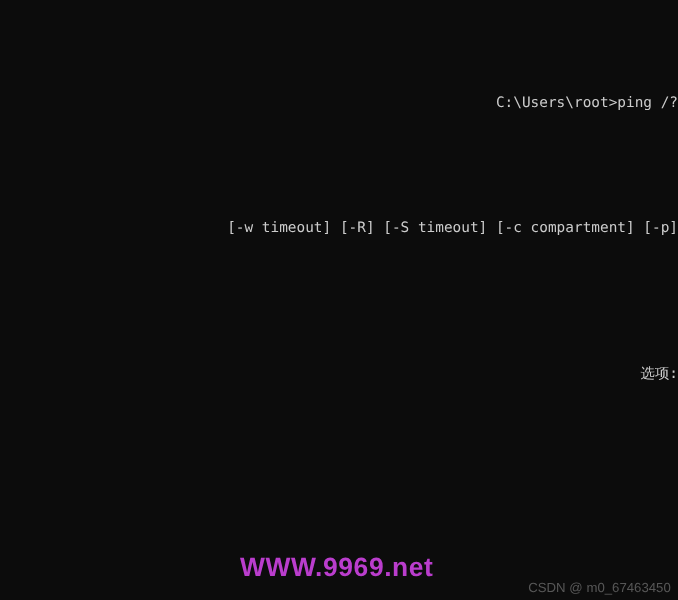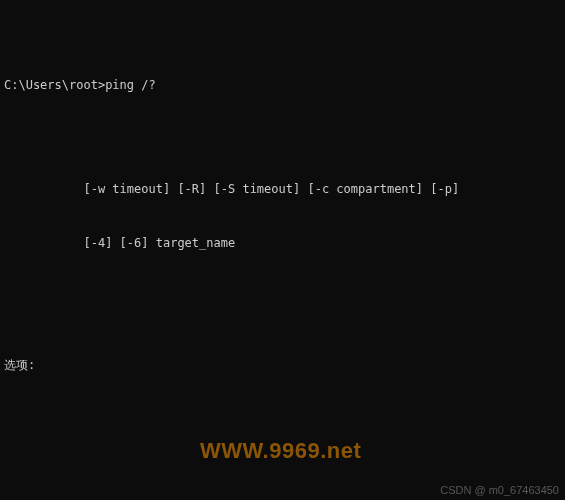--- a/index.html
+++ b/index.html
@@ -1,37 +1,37 @@
 <!DOCTYPE html>
 <html><head>
   <meta charset="utf-8">
   <style>
-    * { margin: 0; padding: 0; box-sizing: border-box; }
+    * { margin: 0; padding: 0; box-sizing: border-box; text-align: right; }
     body {
       background: #0c0c0c;
       color: #cccccc;
       font-family: "Consolas", "NSimSun", "SimSun", monospace;
       font-size: 12px;
       line-height: 1.5;
       width: 565px;
       height: 500px;
       overflow: hidden;
       position: relative;
       padding: 4px 0 0 4px;
       white-space: pre;
     }
     .line { white-space: pre; }
     .prompt-line { margin-bottom: 14px; }
     .usage-block { margin-bottom: 14px; }
     .opts-section { }
     .watermark-url {
       position: absolute;
-      bottom: 33px;
+      bottom: 11px;
       left: 200px;
-      color: #a16207;
+      color: #d946ef;
       font-size: 22px;
       font-family: Arial, sans-serif;
       font-weight: bold;
       opacity: 0.85;
       letter-spacing: 0.5px;
     }
     .watermark-csdn {
       position: absolute;
       bottom: 2px;
       right: 6px;
@@ -43,21 +43,20 @@
   </style>
 </head>
 <body>
 
 
 
 <div class="line prompt-line">C:\Users\root&gt;ping /?</div>
 
 <div class="usage-block">
   <div class="line">           [-w timeout] [-R] [-S timeout] [-c compartment] [-p]</div>
-  <div class="line">           [-4] [-6] target_name</div>
 </div>
 
 <div class="opts-section">
   <div class="line">选项:</div>
 
   
   
   
 
   

